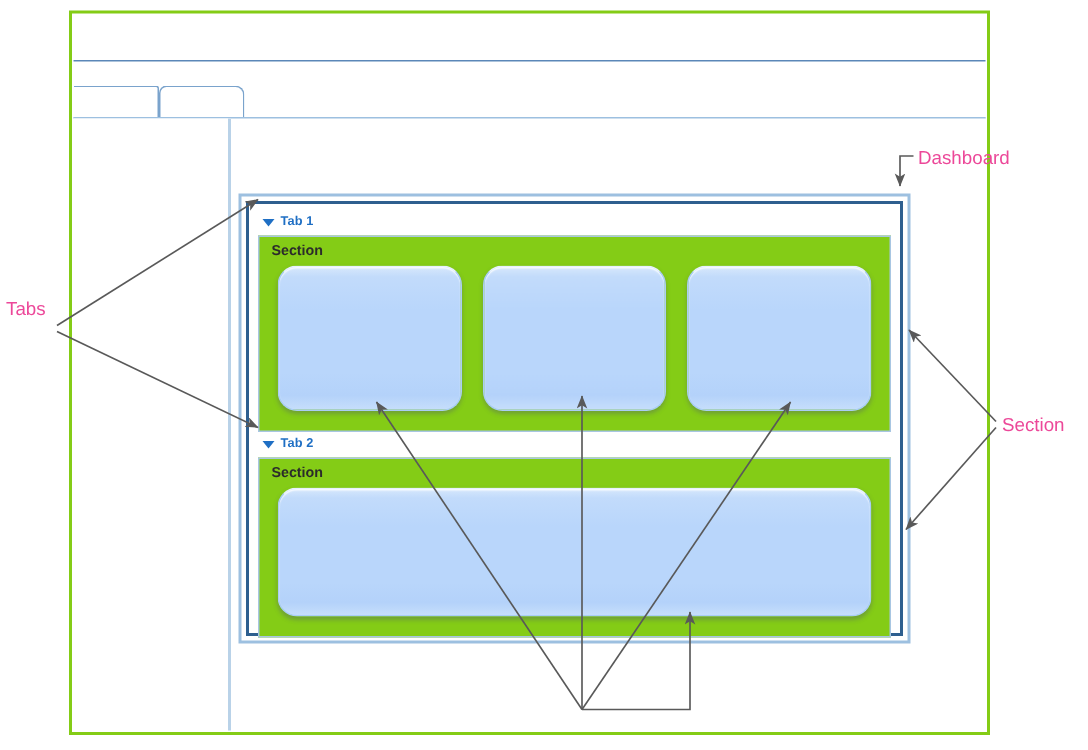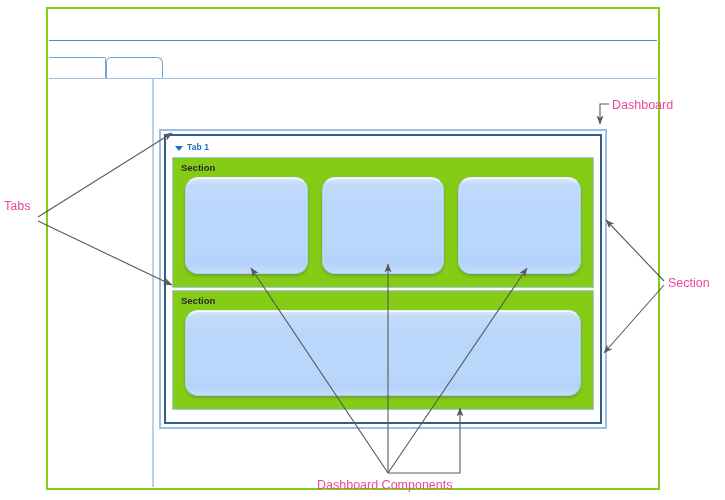--- a/index.html
+++ b/index.html
@@ -263,20 +263,24 @@
 
           <div class="section-box top">
             <div class="section-label">Section</div>
             <div class="comp-row three">
               <div class="component"></div>
               <div class="component"></div>
               <div class="component"></div>
             </div>
           </div>
 
+          <div class="dash-tab-head">
+            <span class="tri-icon"></span>
+            <span class="dash-tab-label">Tab 2</span>
+          </div>
 
           <div class="section-box bottom">
             <div class="section-label">Section</div>
             <div class="comp-row one">
               <div class="component"></div>
             </div>
           </div>
 
         </div>
       </div>
@@ -312,15 +316,14 @@
       <path d="M388,473 L460,473 L460,408" stroke="#595959" stroke-width="1.1" fill="none" marker-end="url(#arrowhead)"></path>
     </g>
   </svg>
 
   <div class="ann-label" id="label-tabs">Tabs</div>
 
   <div class="ann-label" id="label-dashboard">Dashboard</div>
 
   <div class="ann-label" id="label-sections">Section</div>
 
-  <div class="ann-label" id="label-components">Dashboard Components</div>
 
 </div>
 
 </body></html>

